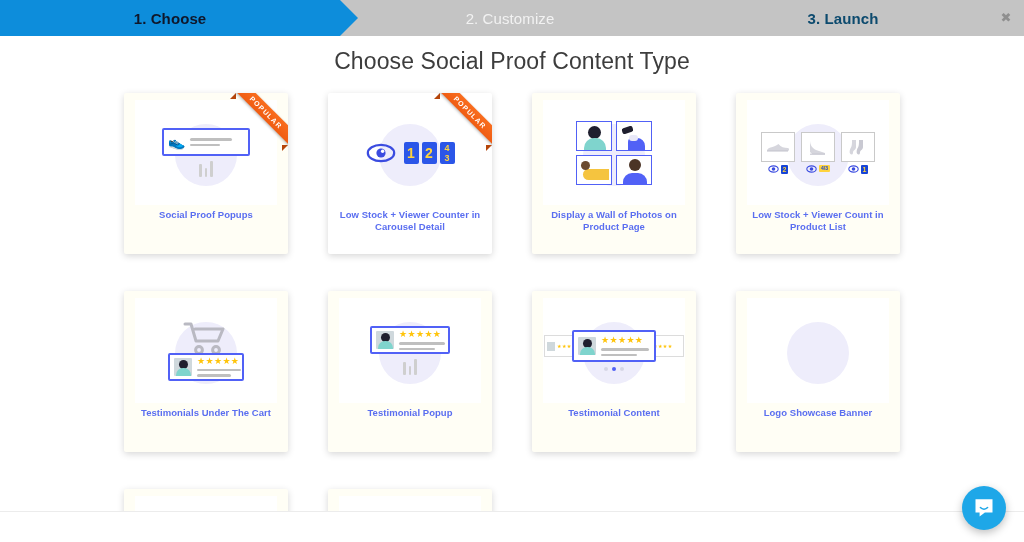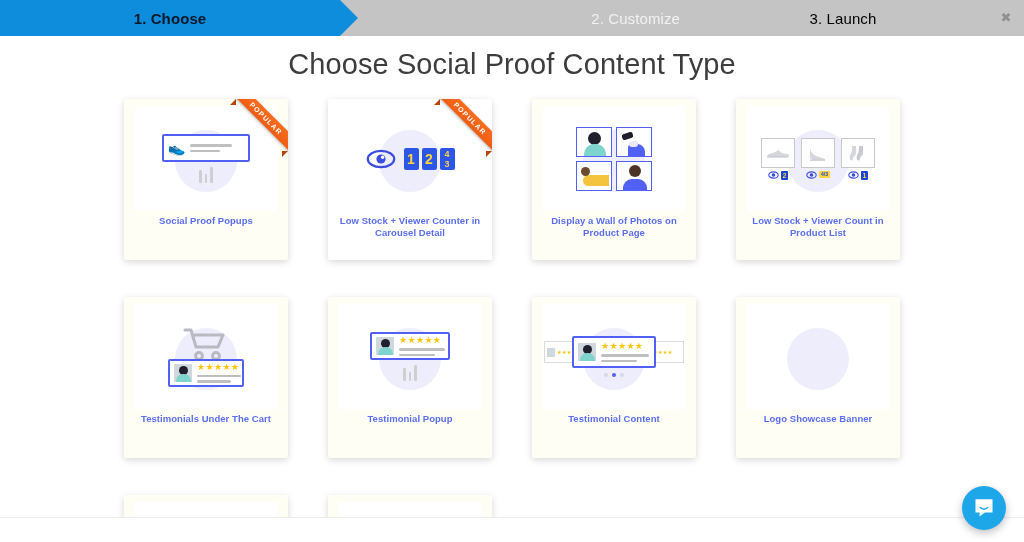--- a/index.html
+++ b/index.html
@@ -37,39 +37,39 @@
   }
   .step-1::after {
     content:"";
     position:absolute;
     right: -18px; top: 0;
     width: 0; height: 0;
     border-top: 18px solid transparent;
     border-bottom: 18px solid transparent;
     border-left: 18px solid #0d8ddb;
   }
-  .step-2 { width: 340px; background: transparent; color:#f2f2f2; font-weight:400;justify-content:flex-end;}
-  .step-3 { flex: 1; background: transparent; color:#000000; font-weight:400; padding-right: 18px;}
+  .step-2 { width: 340px; background: transparent; color:#f2f2f2; font-weight:400;}
+  .step-3 { flex: 1; background: transparent; color:#0c4a6e; font-weight:700; padding-right: 18px;}
   .close-x {
     position: absolute;
     right: 10px; top: 50%;
     transform: translateY(-50%);
     width: 16px; height: 16px;
     line-height: 16px;
     text-align:center;
     font-size: 13px;
     color: #8f8f8f;
     cursor: pointer;
     z-index: 5;
   }
 
   
   .page-title {
     text-align: center;
-    font-size: 29px;
+    font-size: 23px;
     font-weight: 400;
     color: #3d3d3d;
     padding-top: 12px;
     letter-spacing: .1px;
   }
 
   
   .scroll-area {
     position: relative;
     height: 462px;

